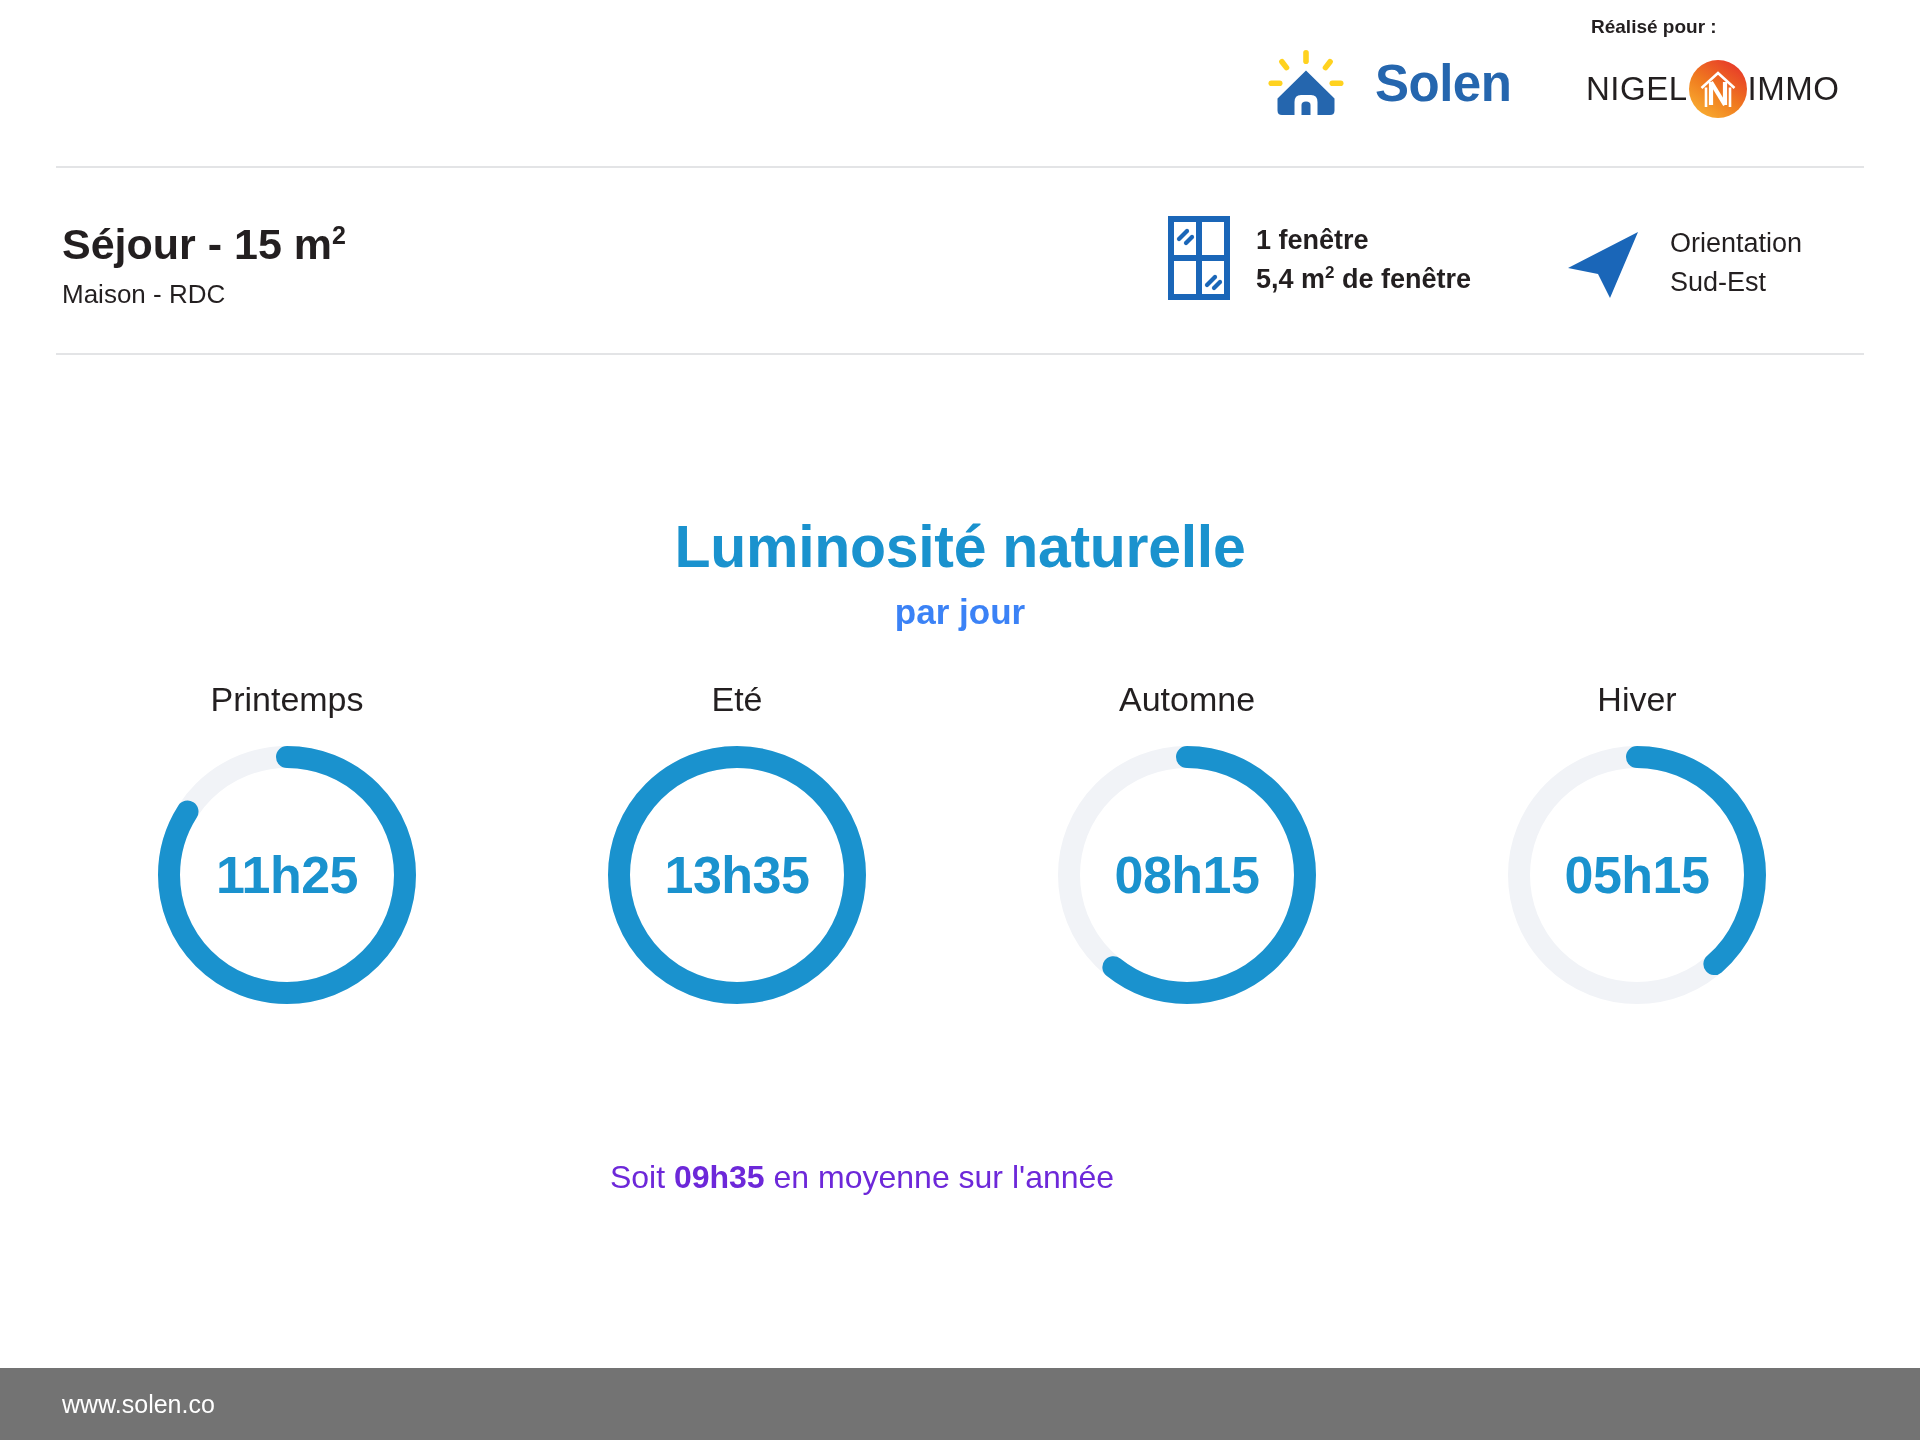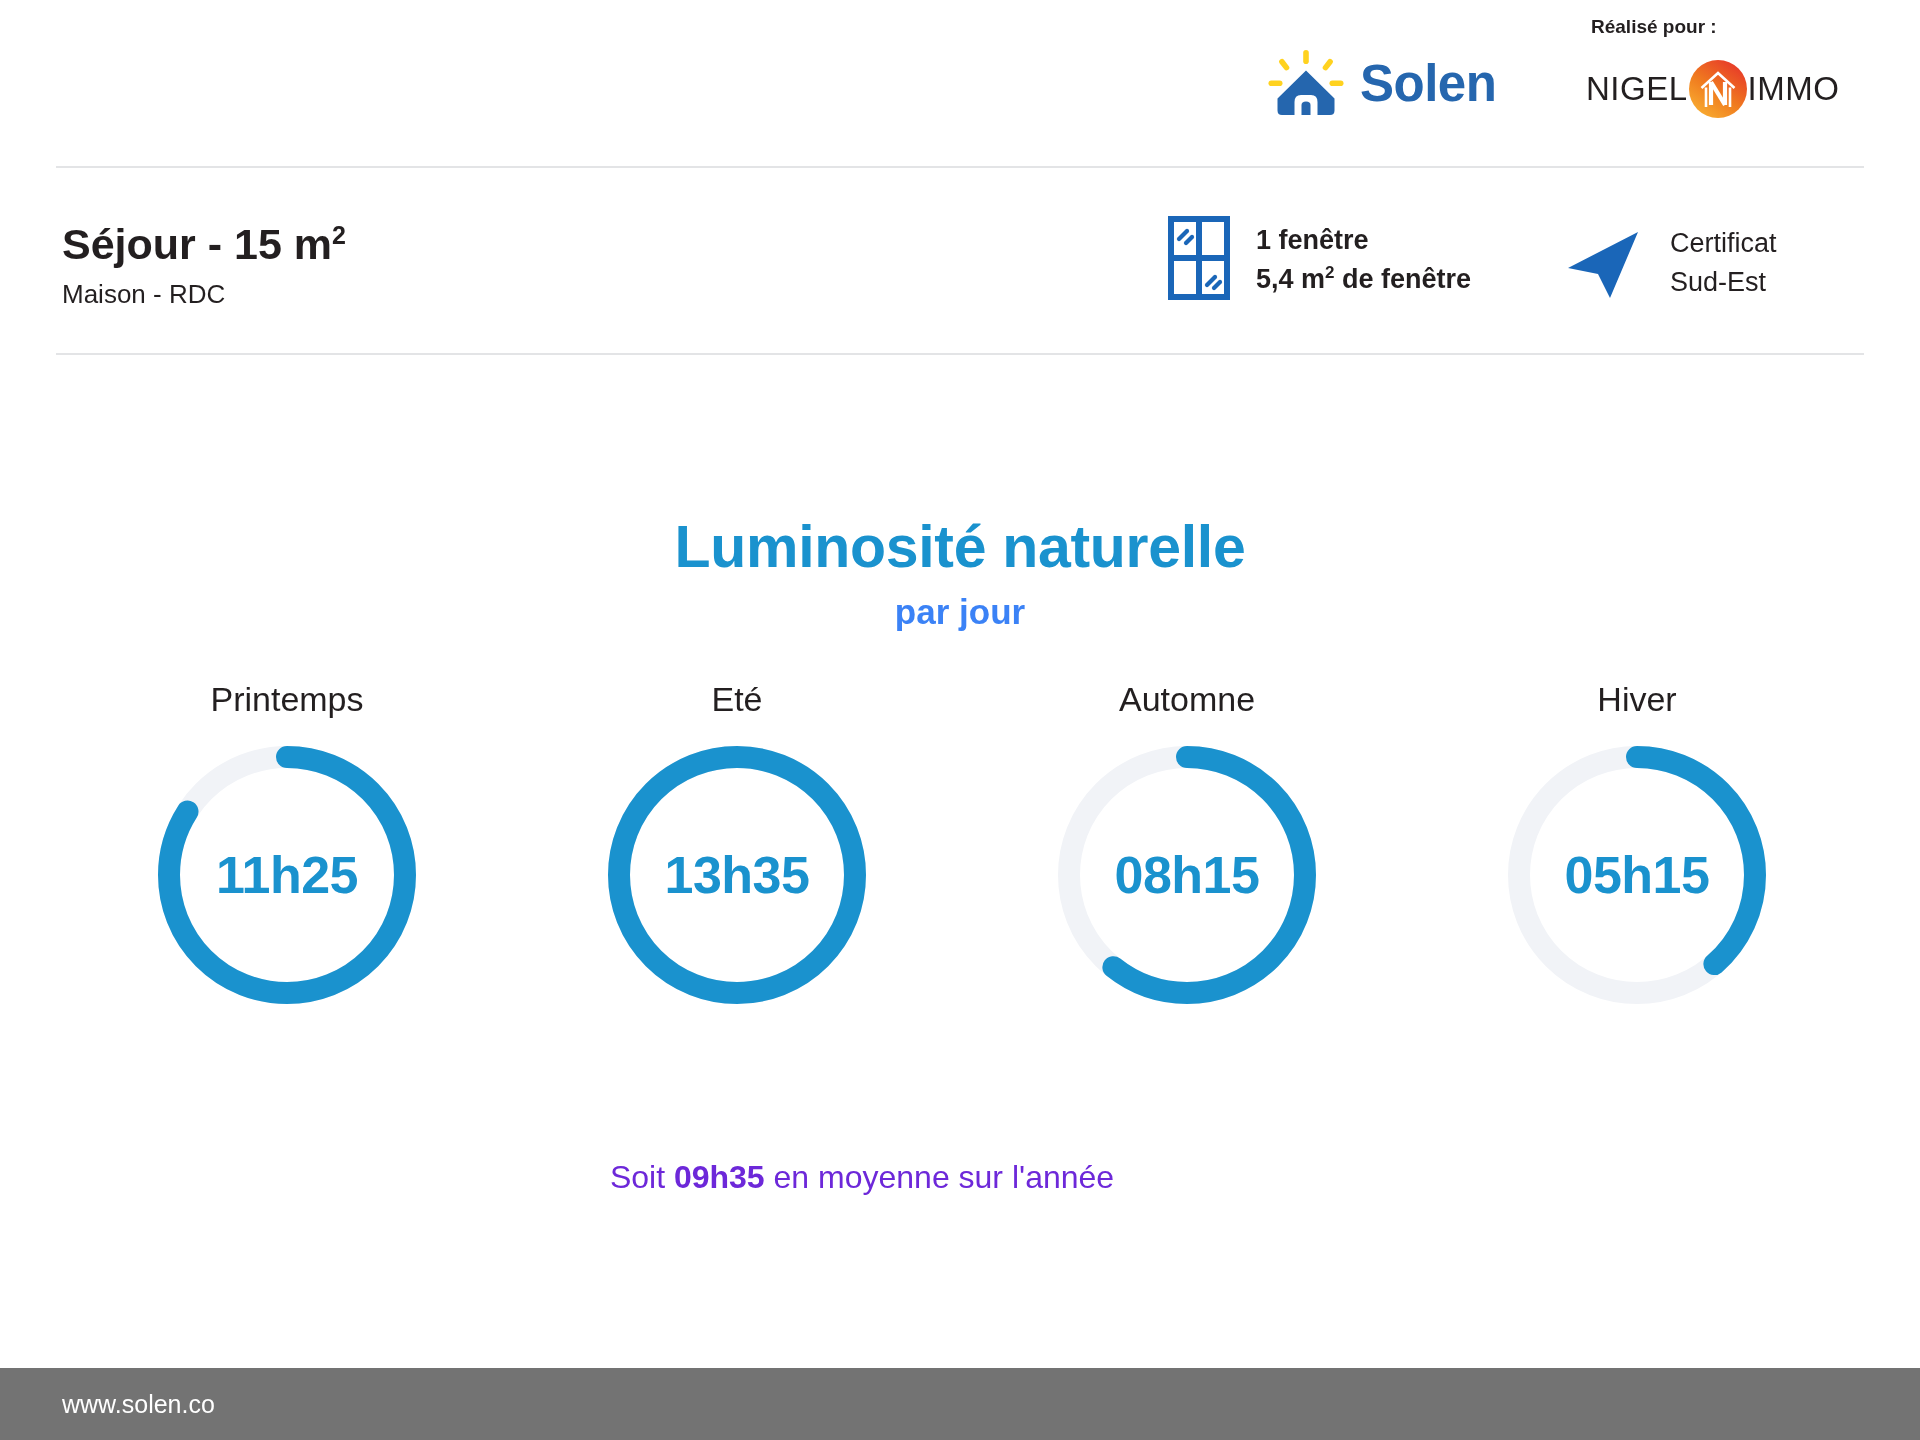--- a/index.html
+++ b/index.html
@@ -40,21 +40,21 @@
     color: #231f20;
     white-space: nowrap;
   }
 
   
   .solen-logo {
     position: absolute;
     left: 1268px; top: 50px;
     display: flex;
     align-items: center;
-    gap: 16px;
+    gap: 31px;
   }
   .solen-mark { width: 76px; height: 66px; display:block; }
   .solen-word {
     font-size: 51px;
     font-weight: bold;
     color: #2566ae;
     letter-spacing: -0.5px;
     line-height: 1;
   }
 
@@ -293,21 +293,21 @@
     </span>
   </div>
 
   <div class="orient-info">
     <span>
       <svg width="82" height="82" viewBox="0 0 82 82">
         <path d="M76 12 L6 48 L36 54 L48 78 Z" fill="#1a66b8"></path>
       </svg>
     </span>
     <span class="orient-text">
-      <span>Certificat</span><br>
+      <span>Orientation</span><br>
       <span>Sud-Est</span>
     </span>
   </div>
 
   <div class="hr hr-2"></div>
 
   <div class="sec-title">Luminosité naturelle</div>
   <div class="sec-sub">par jour</div>
 
   <div class="donuts">

